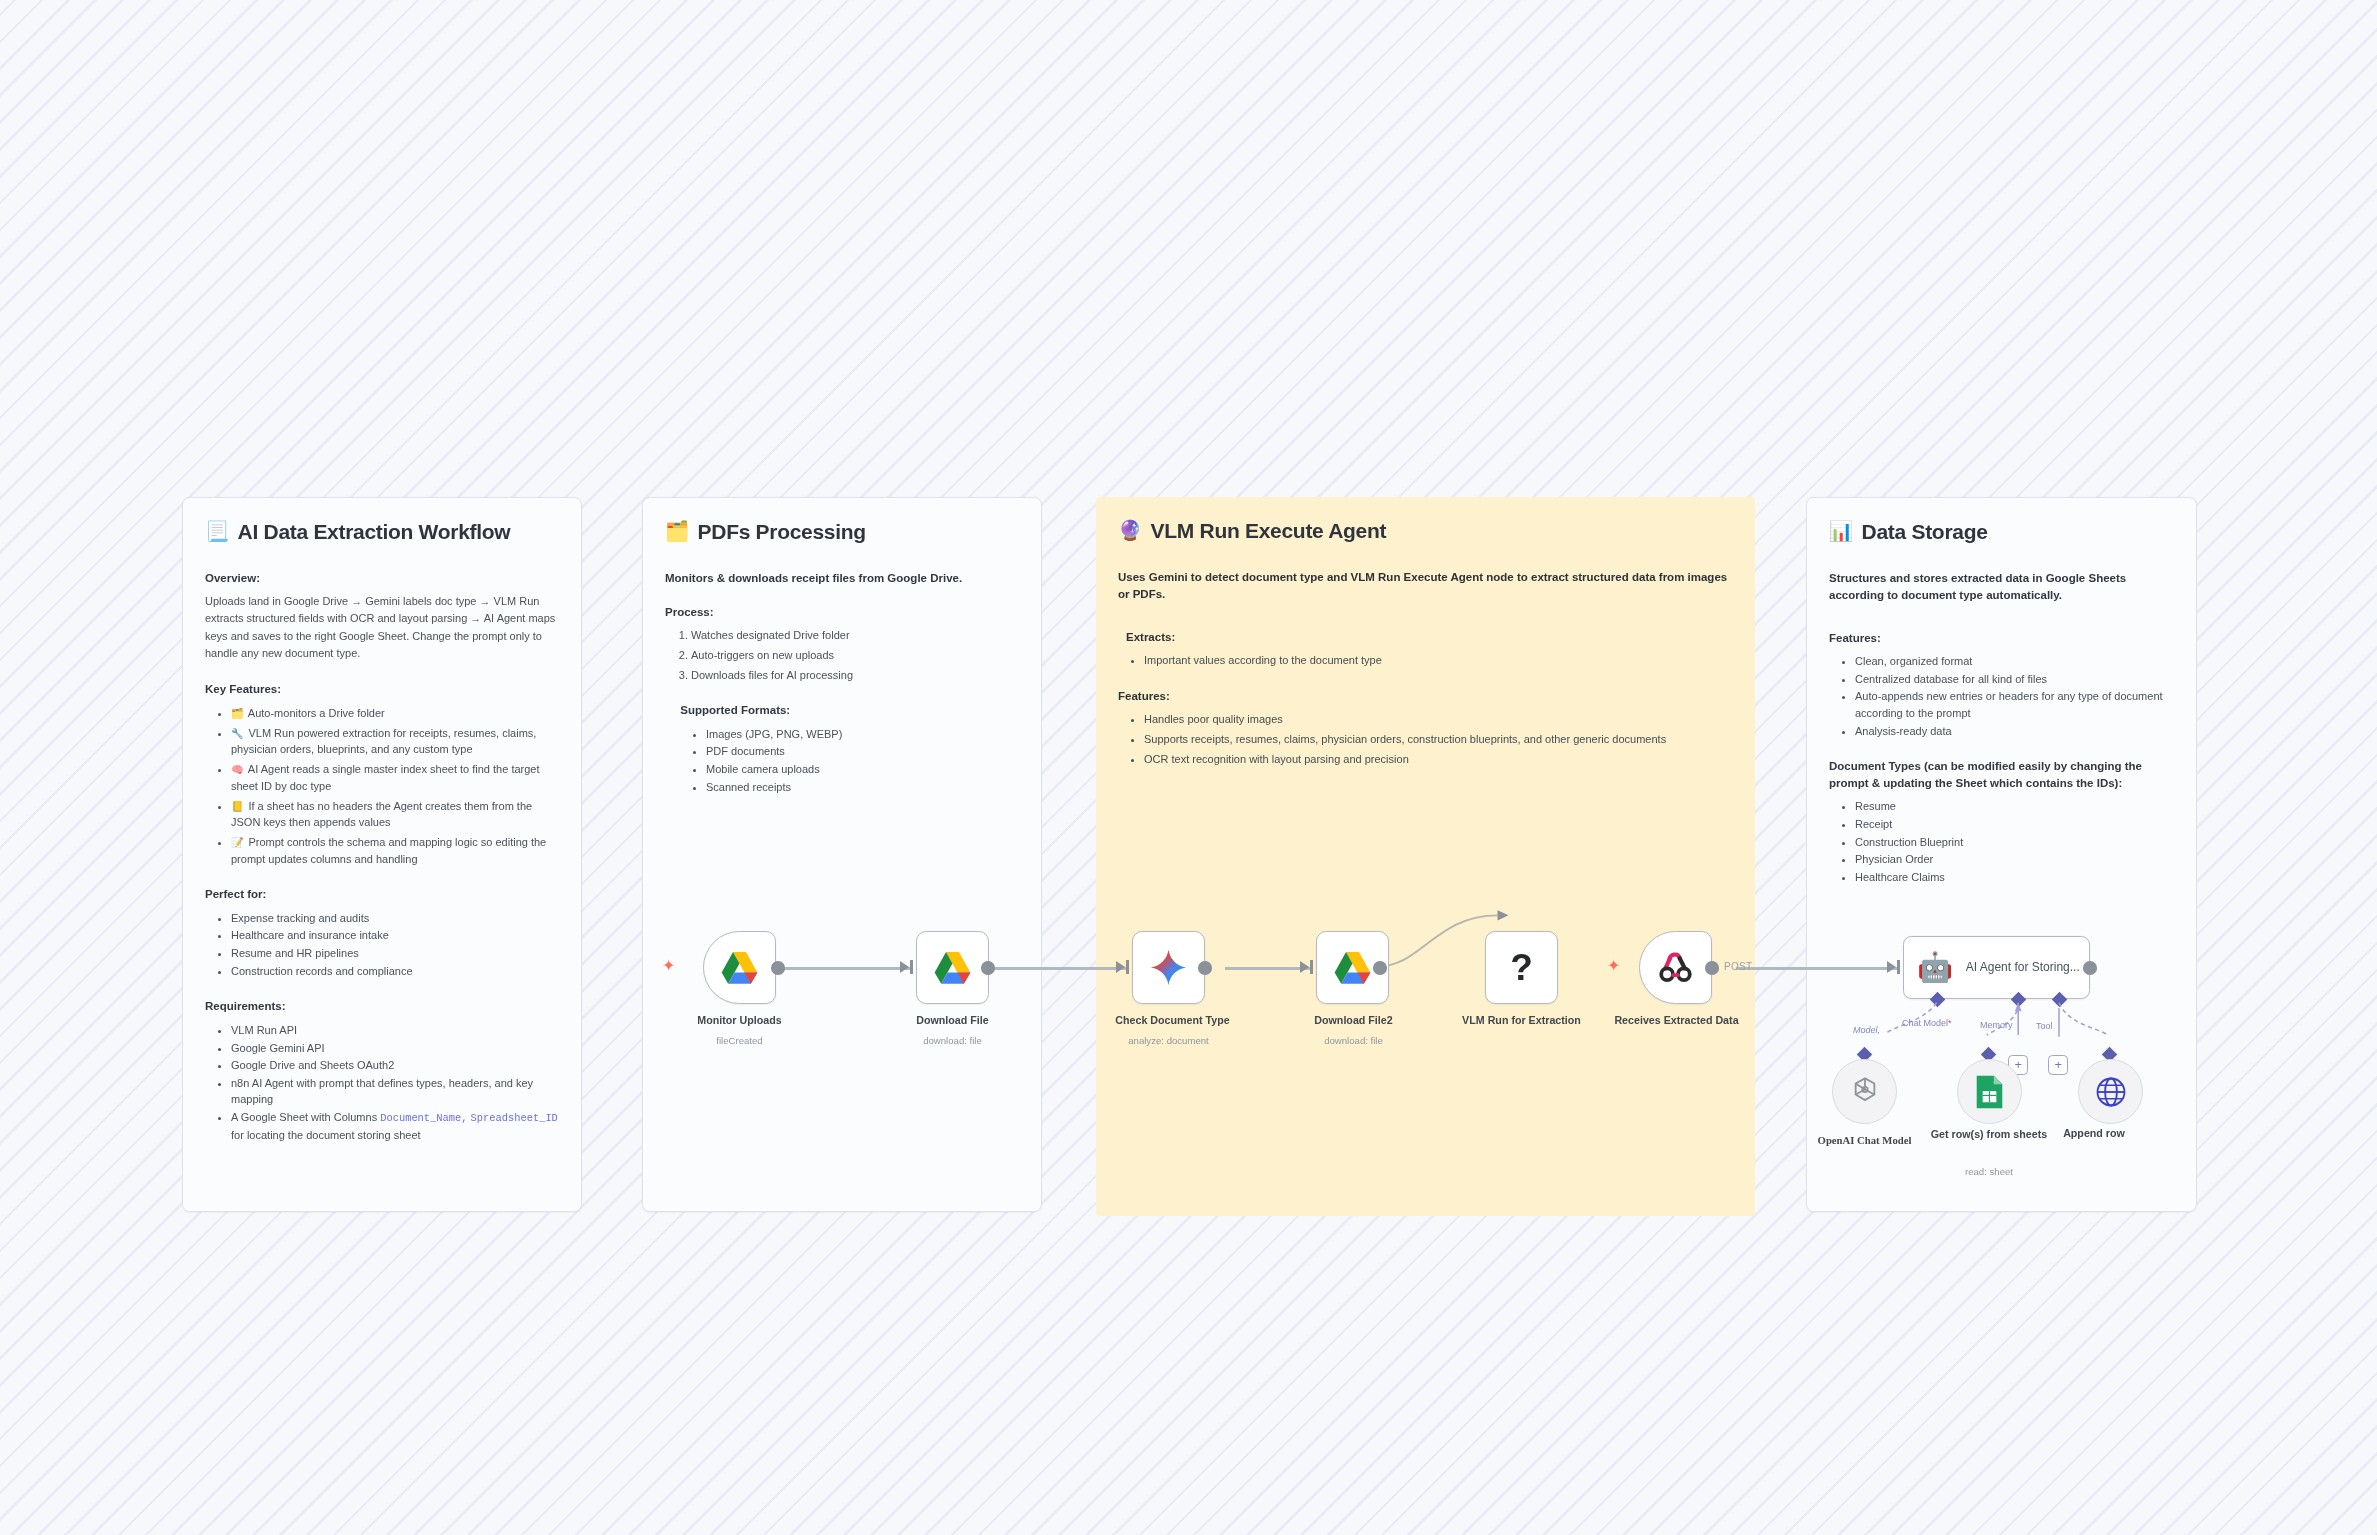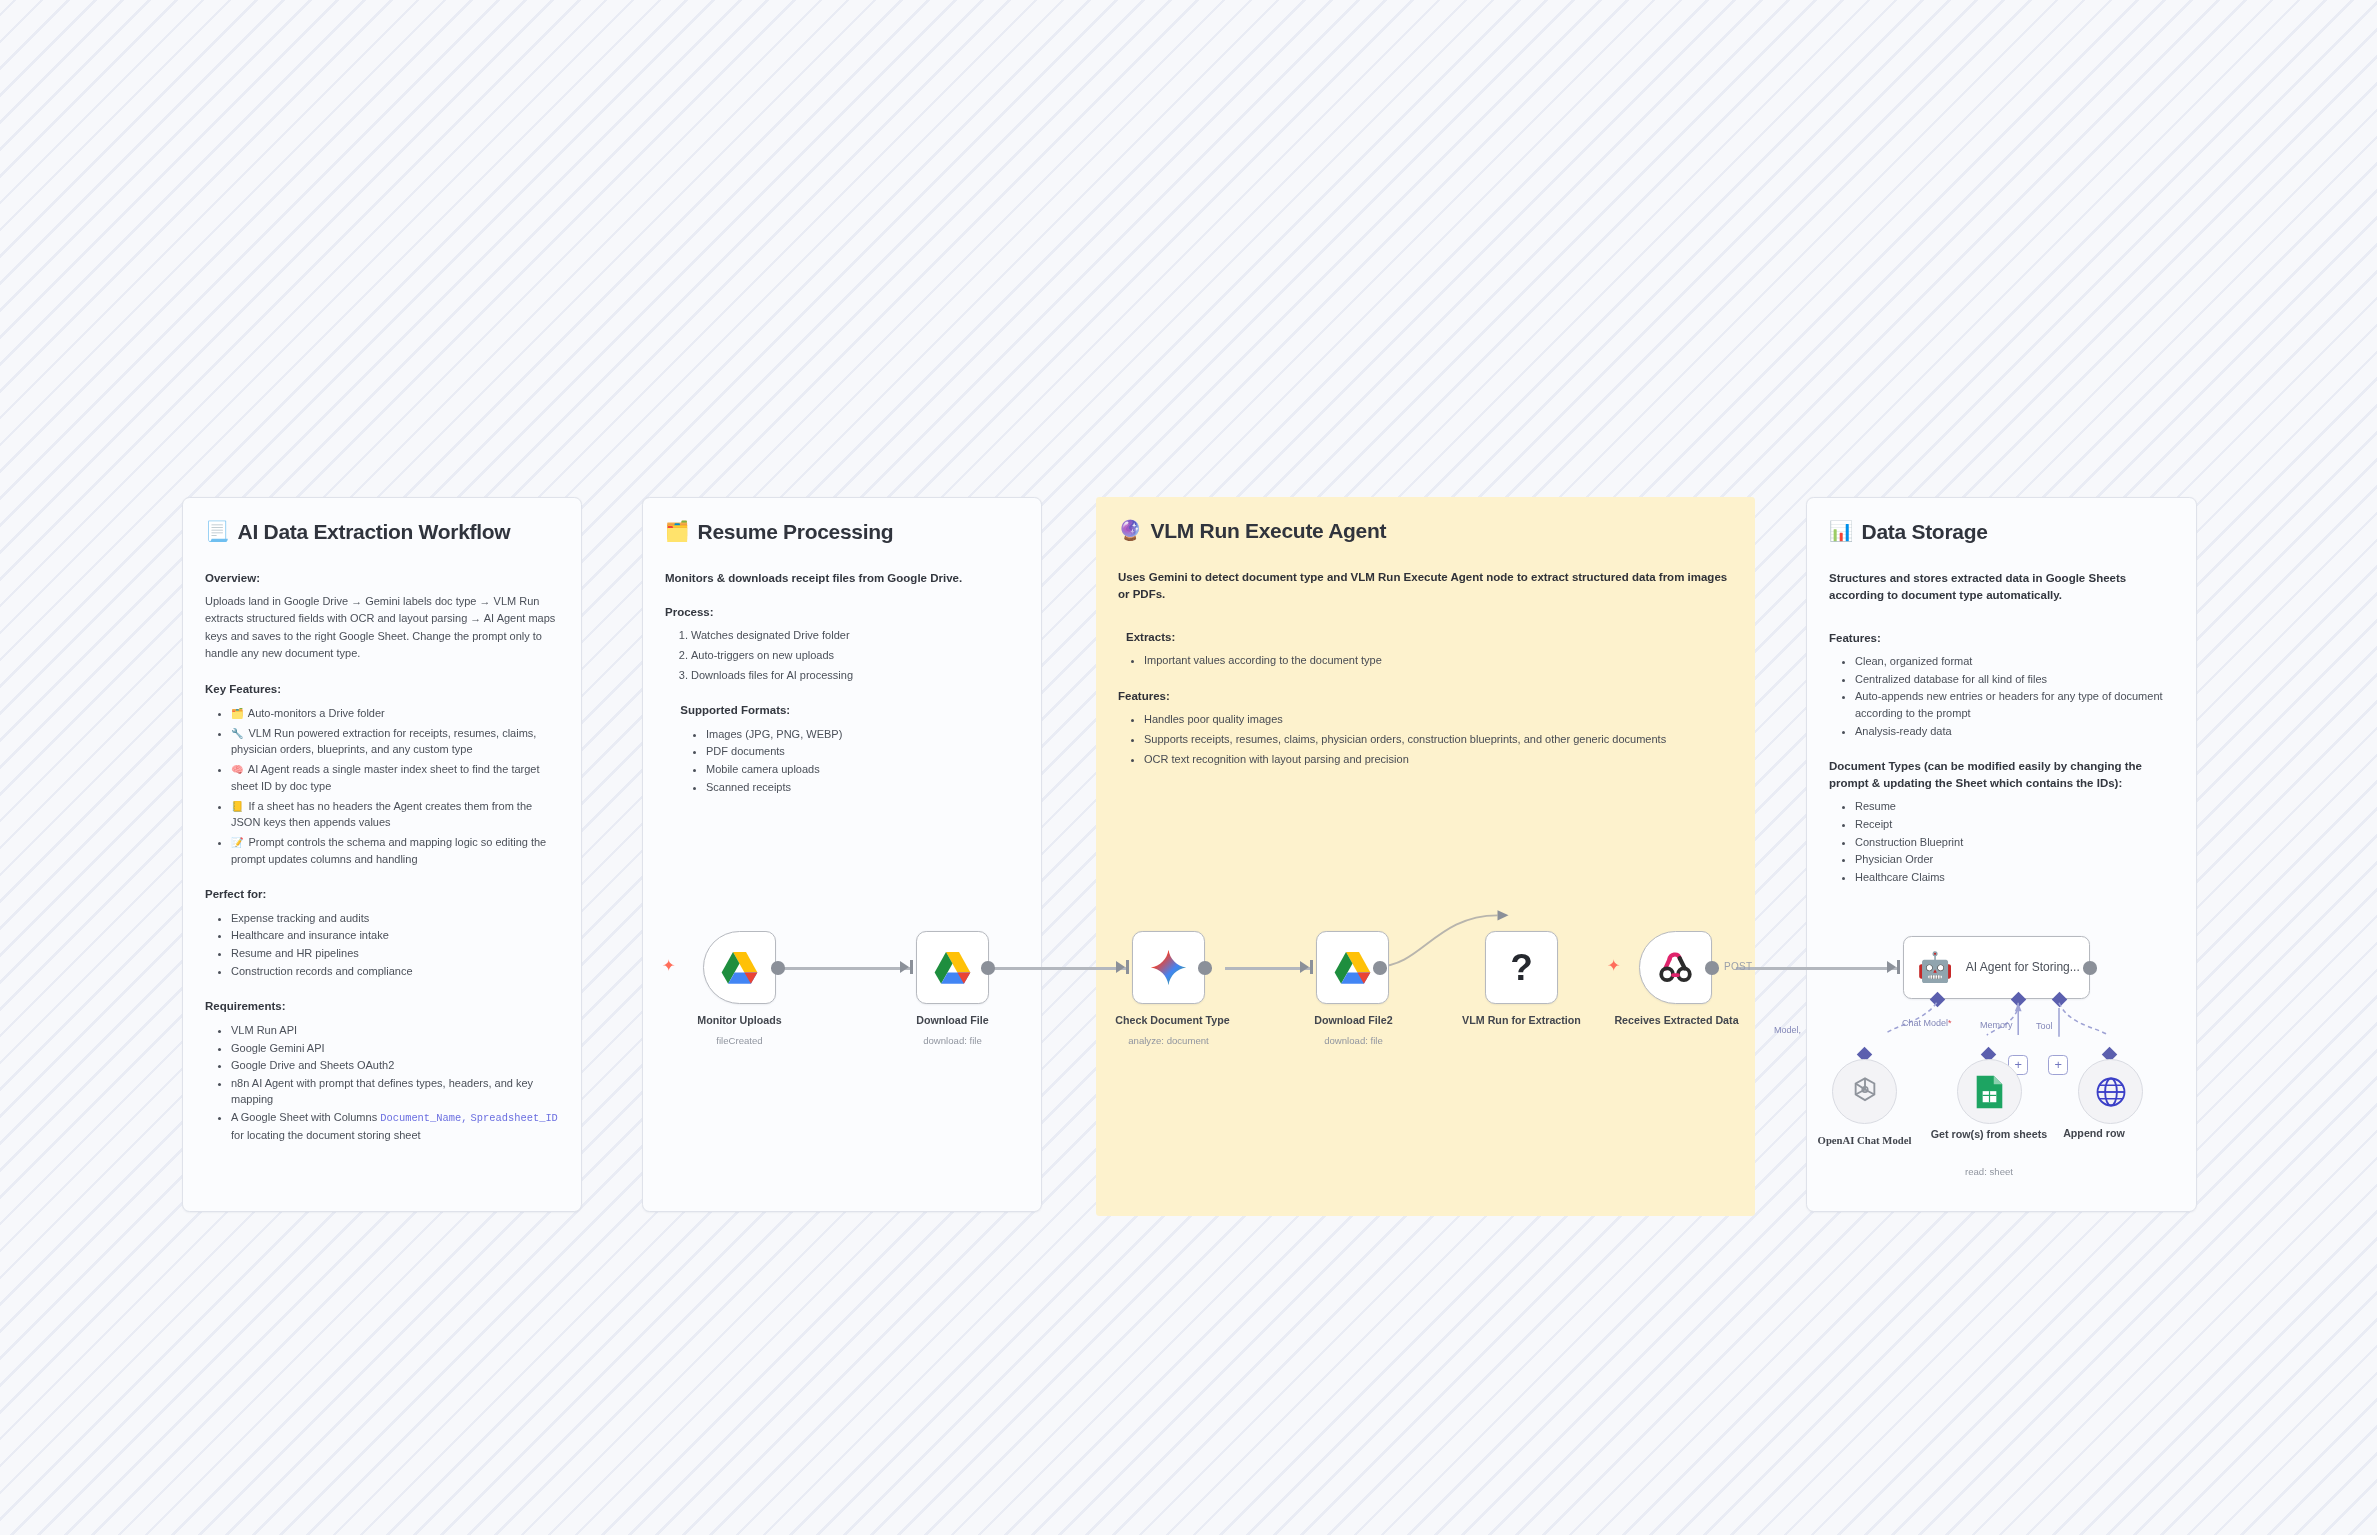--- a/index.html
+++ b/index.html
@@ -252,21 +252,21 @@
     <li>
       <span>A Google Sheet with Columns </span><code class="mono">Document_Name,</code>
       <code class="mono">Spreadsheet_ID</code><span> for locating the document storing sheet</span>
     </li>
   </ul>
 </div>
 
 <div class="panel" style="left:642px; top:497px; width:400px; height:715px;">
   <div class="panel-title">
     <span class="emoji">🗂️</span>
-    <span>Resume Processing</span>
+    <span>PDFs Processing</span>
   </div>
 
   <div class="lead">Monitors &amp; downloads receipt files from Google Drive.</div>
 
   <div class="sec-head">Process:</div>
   <ol class="nlist">
     <li>Watches designated Drive folder</li>
     <li>Auto-triggers on new uploads</li>
     <li>Downloads files for AI processing</li>
   </ol>
@@ -429,21 +429,21 @@
 
   <svg style="position:absolute; left:1855px; top:996px; width:340px; height:102px; overflow:visible;" viewBox="0 0 400 120" width="340" height="102">
     <path d="M 96 8 C 80 30, 50 34, 36 44" fill="none" stroke="#9ea2d4" stroke-width="1.8" stroke-dasharray="5 4"></path>
     <path d="M 192 8 C 192 30, 170 36, 155 46" fill="none" stroke="#9ea2d4" stroke-width="1.8" stroke-dasharray="5 4"></path>
     <path d="M 240 8 C 252 34, 282 36, 298 46" fill="none" stroke="#9ea2d4" stroke-width="1.8" stroke-dasharray="5 4"></path>
     <line x1="192" y1="14" x2="192" y2="46" stroke="#9ea2d4" stroke-width="1.8"></line>
     <polygon points="192,8 188,18 196,18" fill="#9ea2d4"></polygon>
     <line x1="240" y1="14" x2="240" y2="48" stroke="#9ea2d4" stroke-width="1.8"></line>
   </svg>
 
-  <div class="conn-label" style="left:1774px; top:1025px;">Model,</div>
+  <div class="conn-label" style="left:1853px; top:1025px;font-style:italic;">Model,</div>
   <div class="conn-label" style="left:1902px; top:1018px;">
     <span>Chat Model</span><span class="req">*</span>
   </div>
   <div class="conn-label" style="left:1980px; top:1020px;">Memory</div>
   <div class="conn-label" style="left:2036px; top:1021px;">Tool</div>
 
   <div class="plusbox" style="left:2008px; top:1055px;">+</div>
   <div class="plusbox" style="left:2048px; top:1055px;">+</div>
 
   <div class="diamond" style="left:1859px; top:1049px;"></div>

